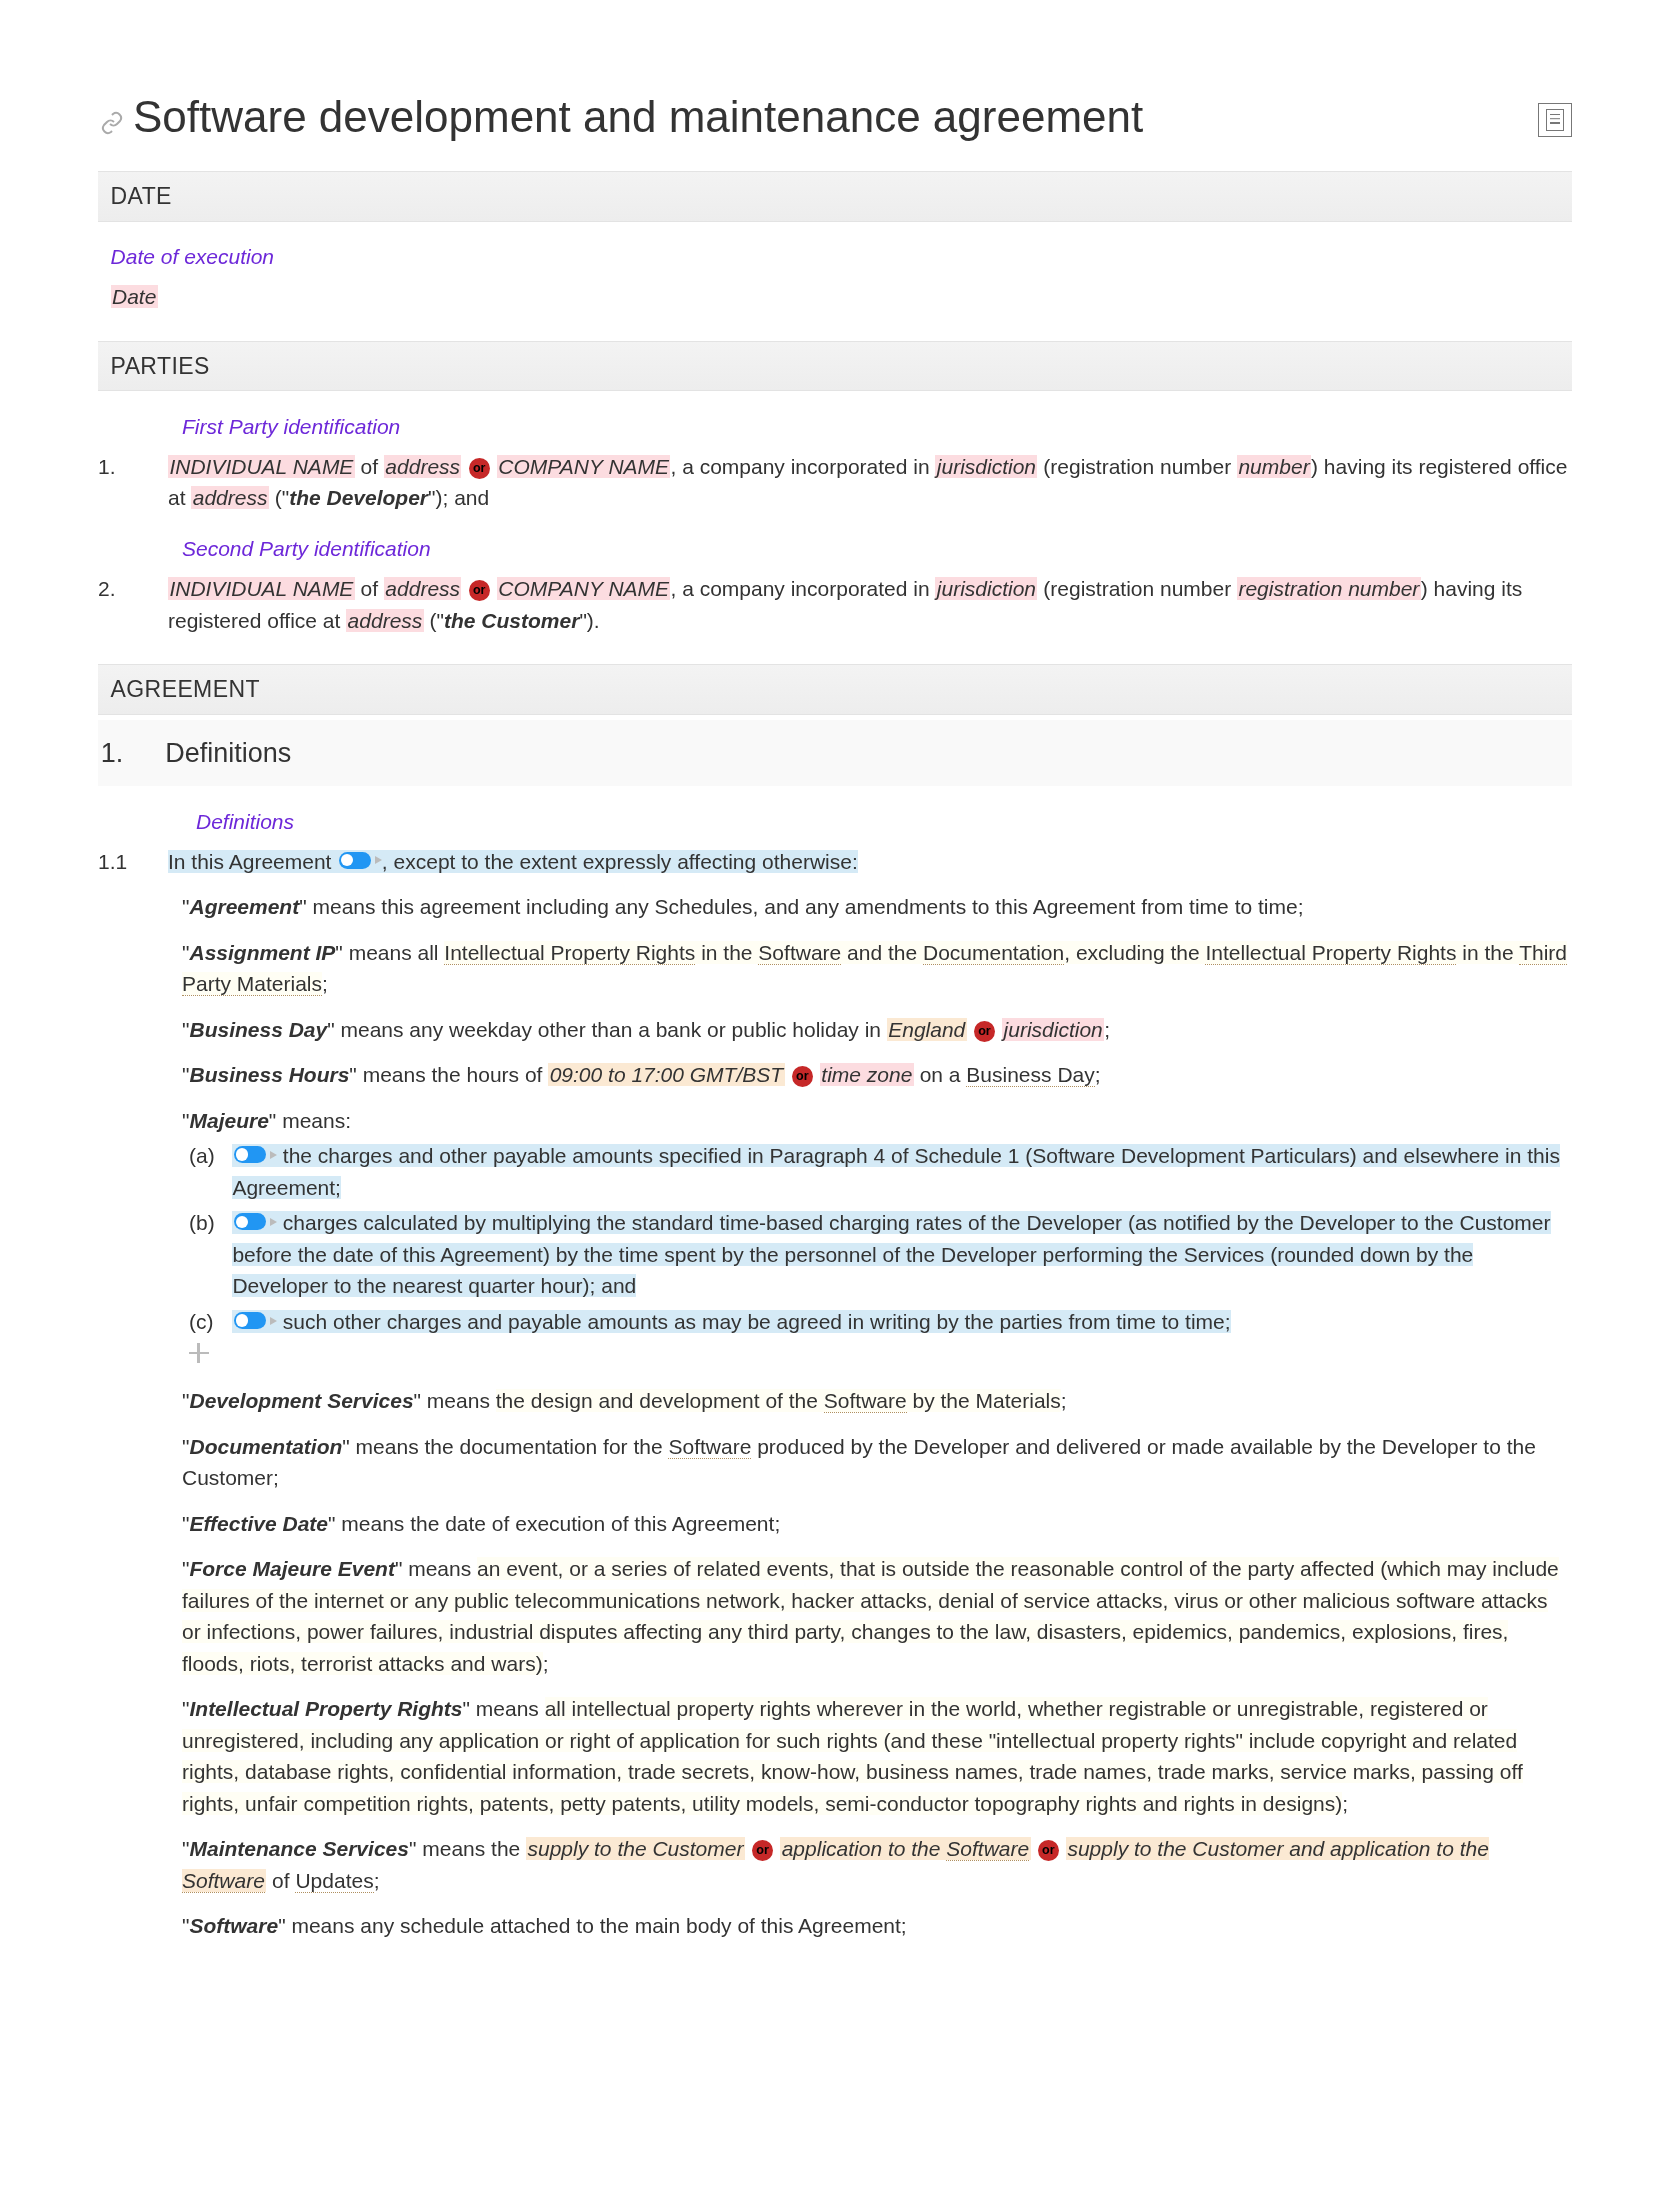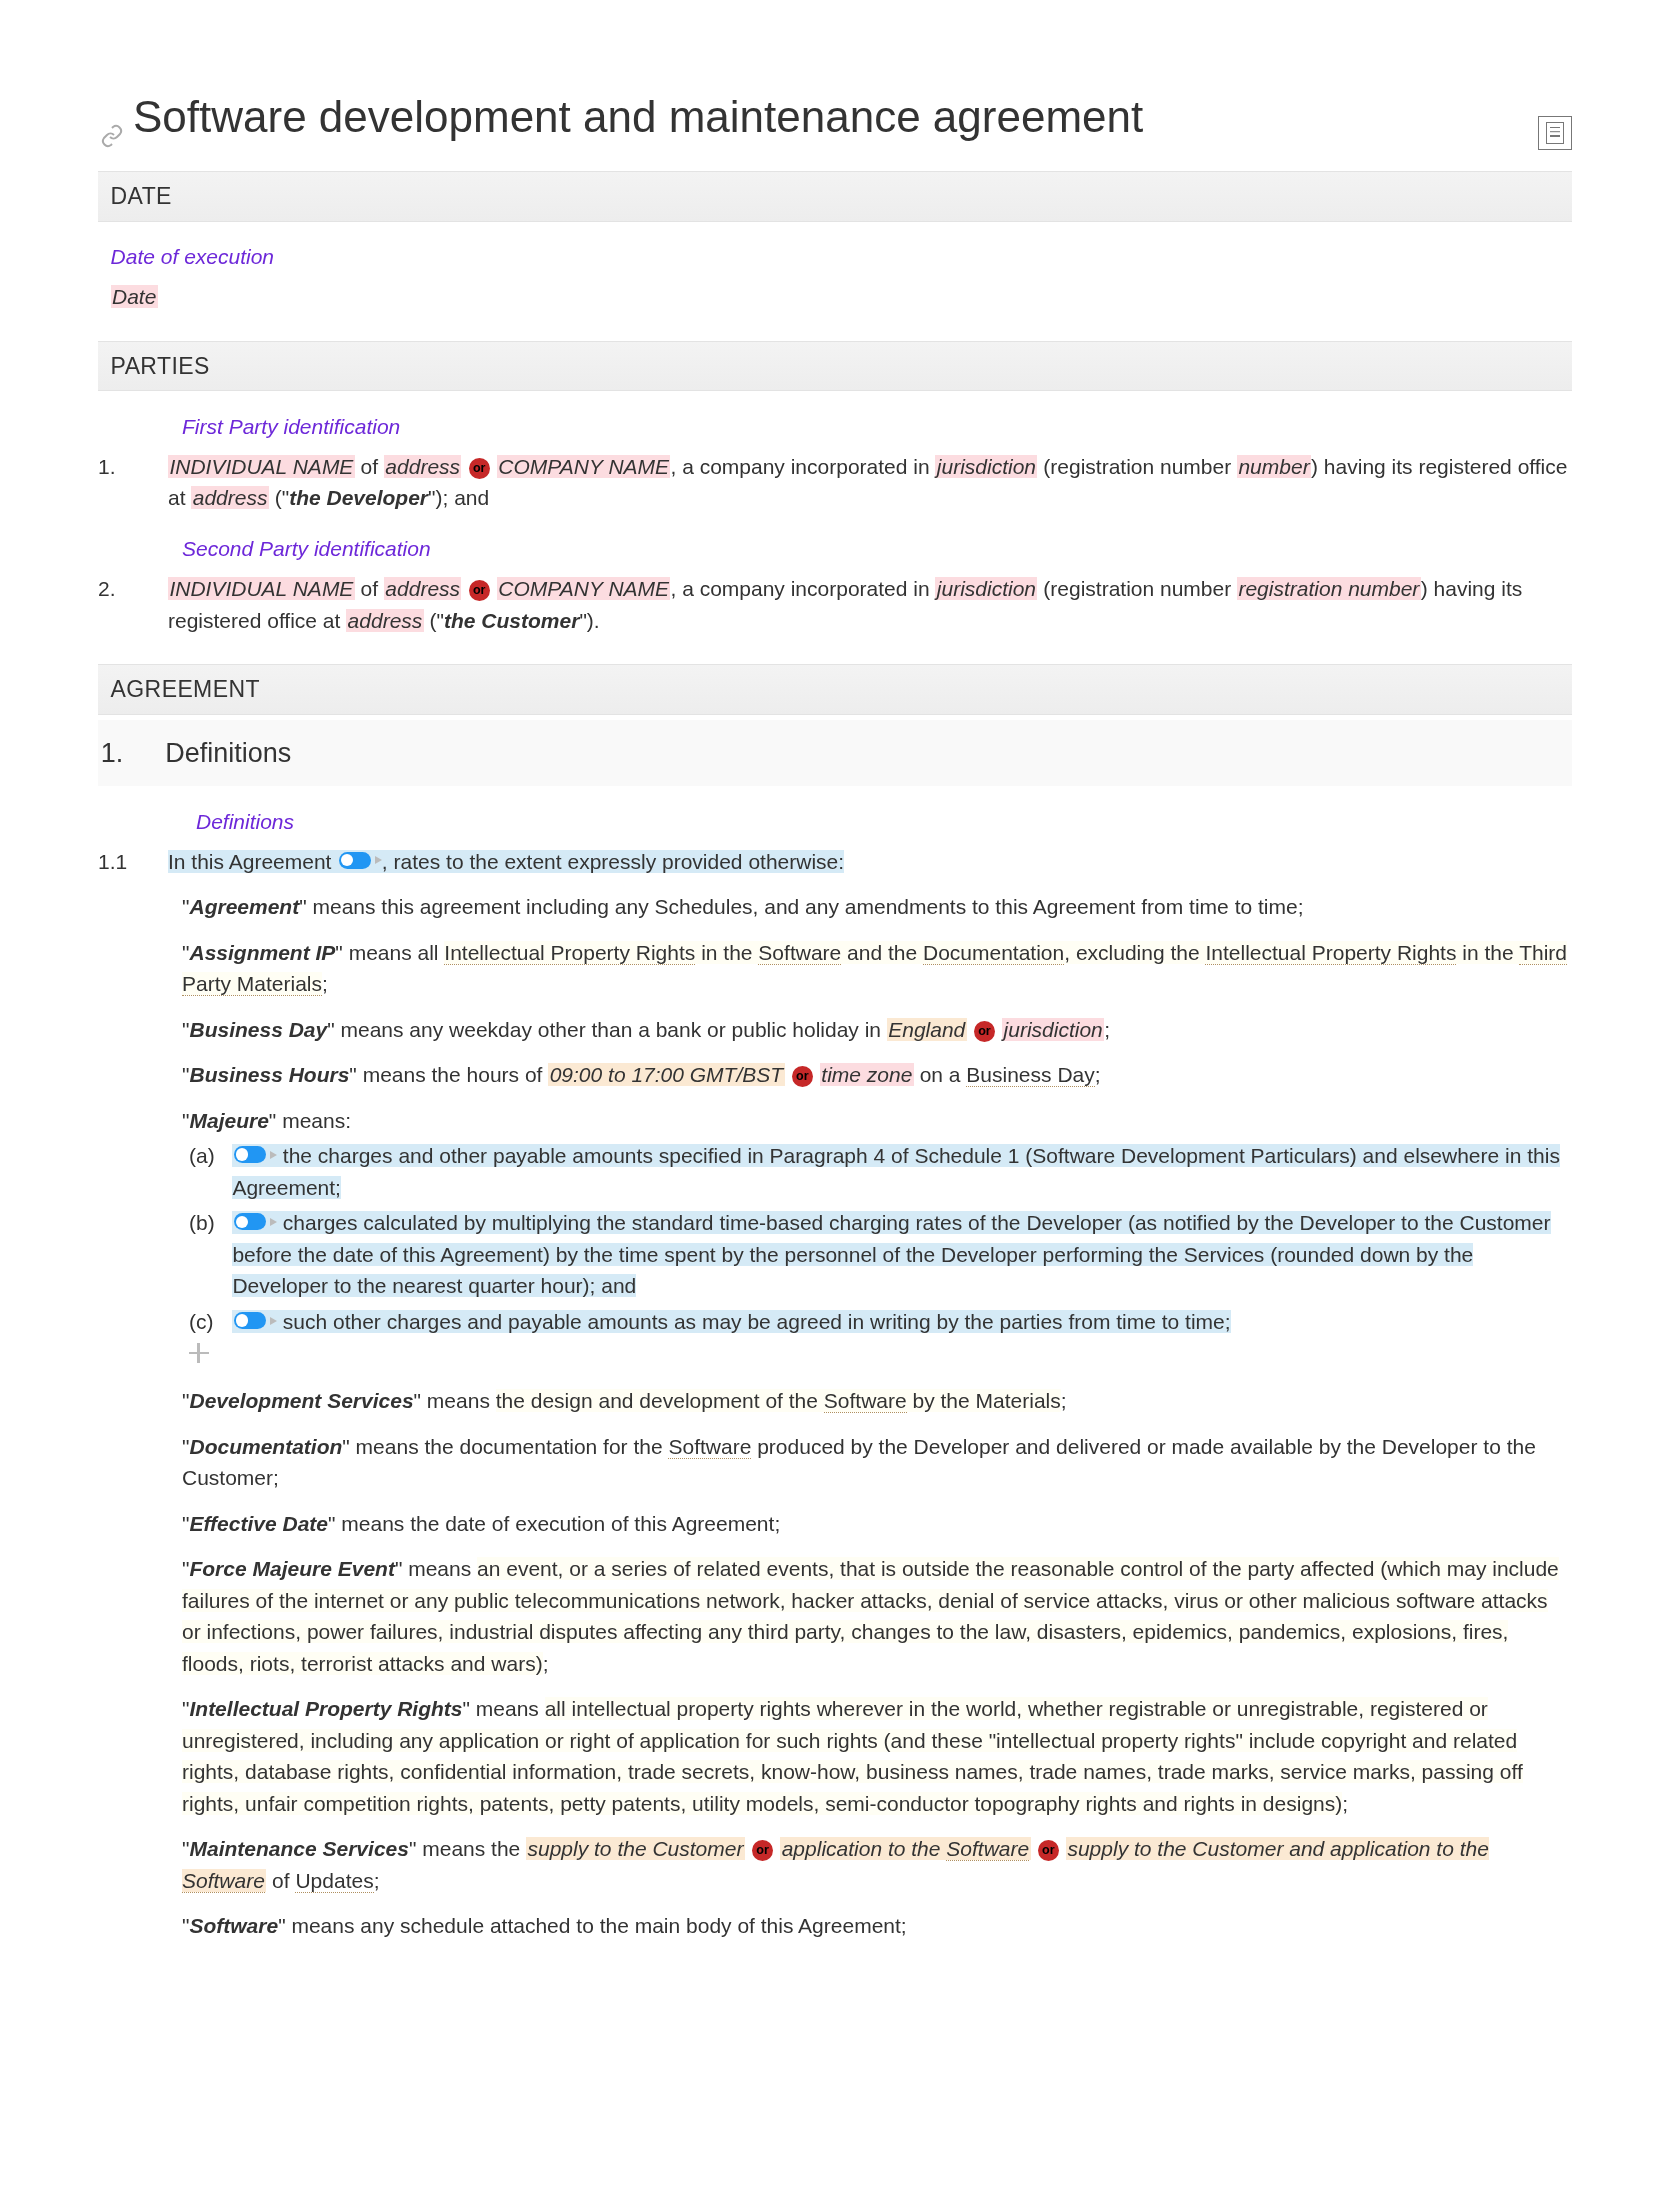--- a/index.html
+++ b/index.html
@@ -6,21 +6,21 @@
   body {
     font-family: Arial, Helvetica, sans-serif;
     background: #fff;
     color: #333;
     padding: 84px 98px 56px 98px;
     font-size: 21px;
     line-height: 1.5;
   }
   .header-row {
     display: flex;
-    align-items: flex-end;
+    align-items: center;
     justify-content: space-between;
     margin-bottom: 21px;
   }
   .link-icon {
     width: 28px; height: 28px;
     display: inline-flex;
     align-items: center;
     justify-content: center;
     color: #aaa;
     margin-right: 7px;
@@ -208,21 +208,21 @@
 </h2>
 
 <p class="subtle-label" style="margin-left:98px">Definitions</p>
 
 <div class="ol-num" style="margin-top:4px">
   <div class="num">1.1</div>
   <div class="body">
     <span class="editable blue"><span>In this Agreement</span> <span class="toggle-wrap">
           <span class="toggle"></span>
           <span class="tri"></span>
-        </span><span>, rates to the extent expressly provided otherwise:</span></span>
+        </span><span>, except to the extent expressly affecting otherwise:</span></span>
   </div>
 </div>
 
 <p class="def-p">"<b><i>Agreement</i></b><span>" means this agreement including any Schedules, and any amendments to this Agreement from time to time;</span></p>
 
 <p class="def-p">"<b><i>Assignment IP</i></b><span>" means all </span><span class="editable"><span class="dotted">Intellectual Property Rights</span><span> in the </span><span class="dotted">Software</span><span> and the </span><span class="dotted">Documentation</span><span>, excluding the </span><span class="dotted">Intellectual Property Rights</span><span> in the </span><span class="dotted">Third Party Materials</span></span><span>;</span></p>
 
 <p class="def-p">"<b><i>Business Day</i></b><span>" means any weekday other than a bank or public holiday in </span><span class="field pale">England</span> <span class="or-pill">or</span> <span class="field">jurisdiction</span><span>;</span></p>
 
 <p class="def-p">"<b><i>Business Hours</i></b><span>" means the hours of </span><span class="field pale">09:00 to 17:00 GMT/BST</span> <span class="or-pill">or</span> <span class="field">time zone</span><span> on a </span><span class="dotted">Business Day</span><span>;</span></p>

